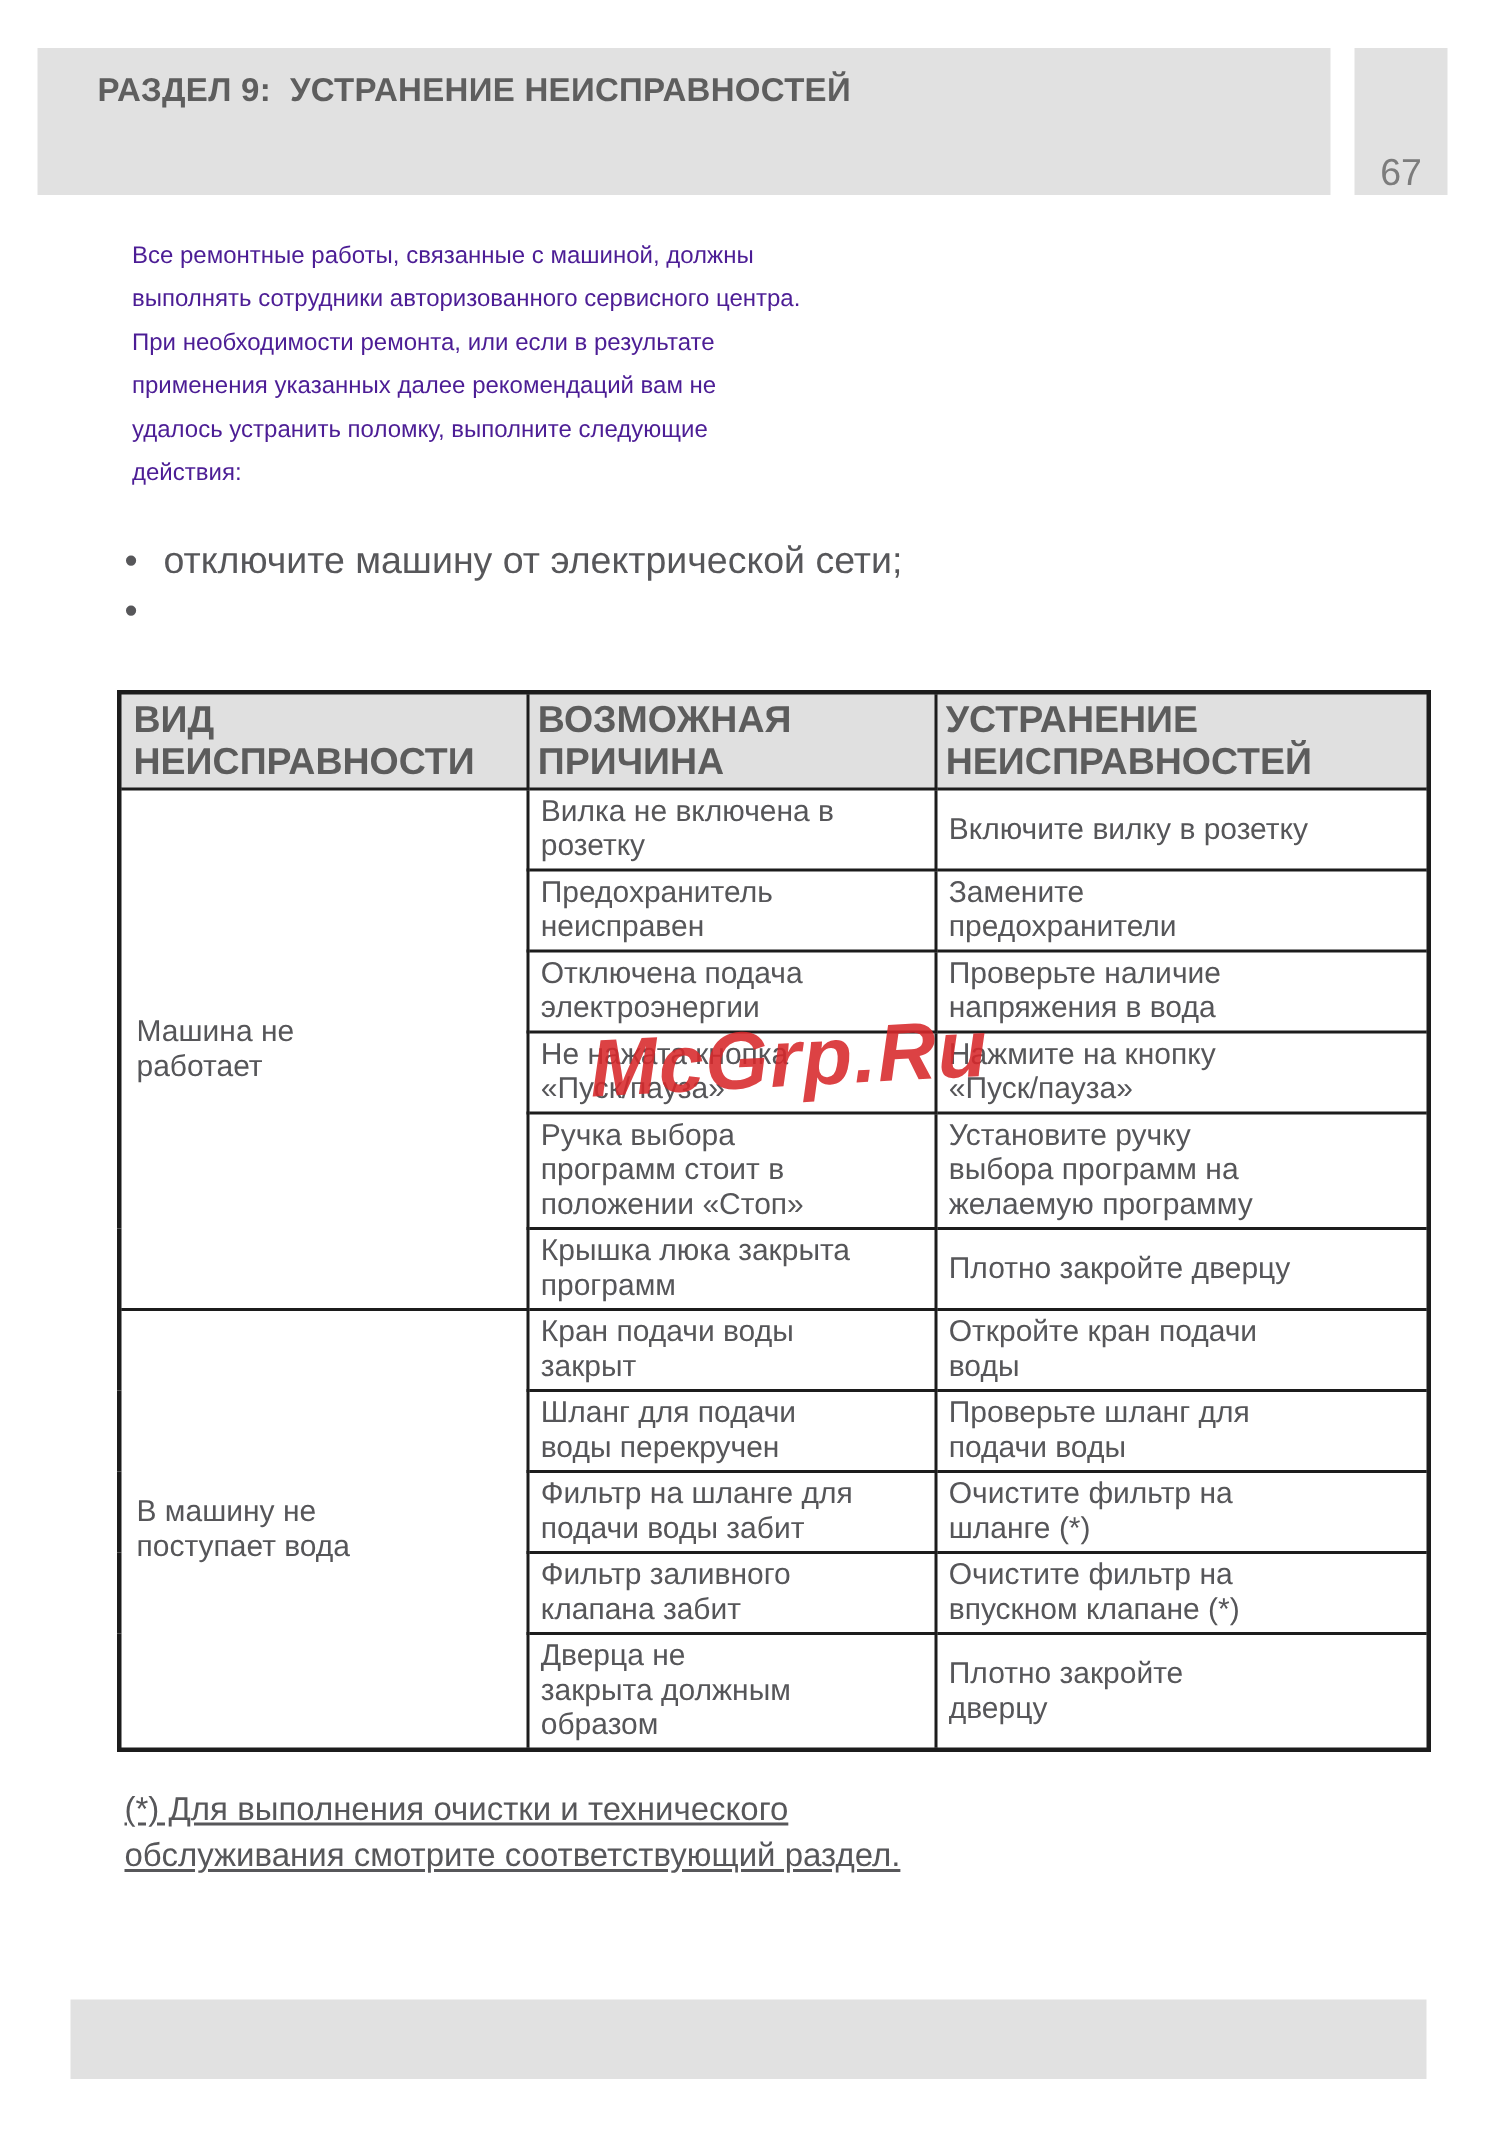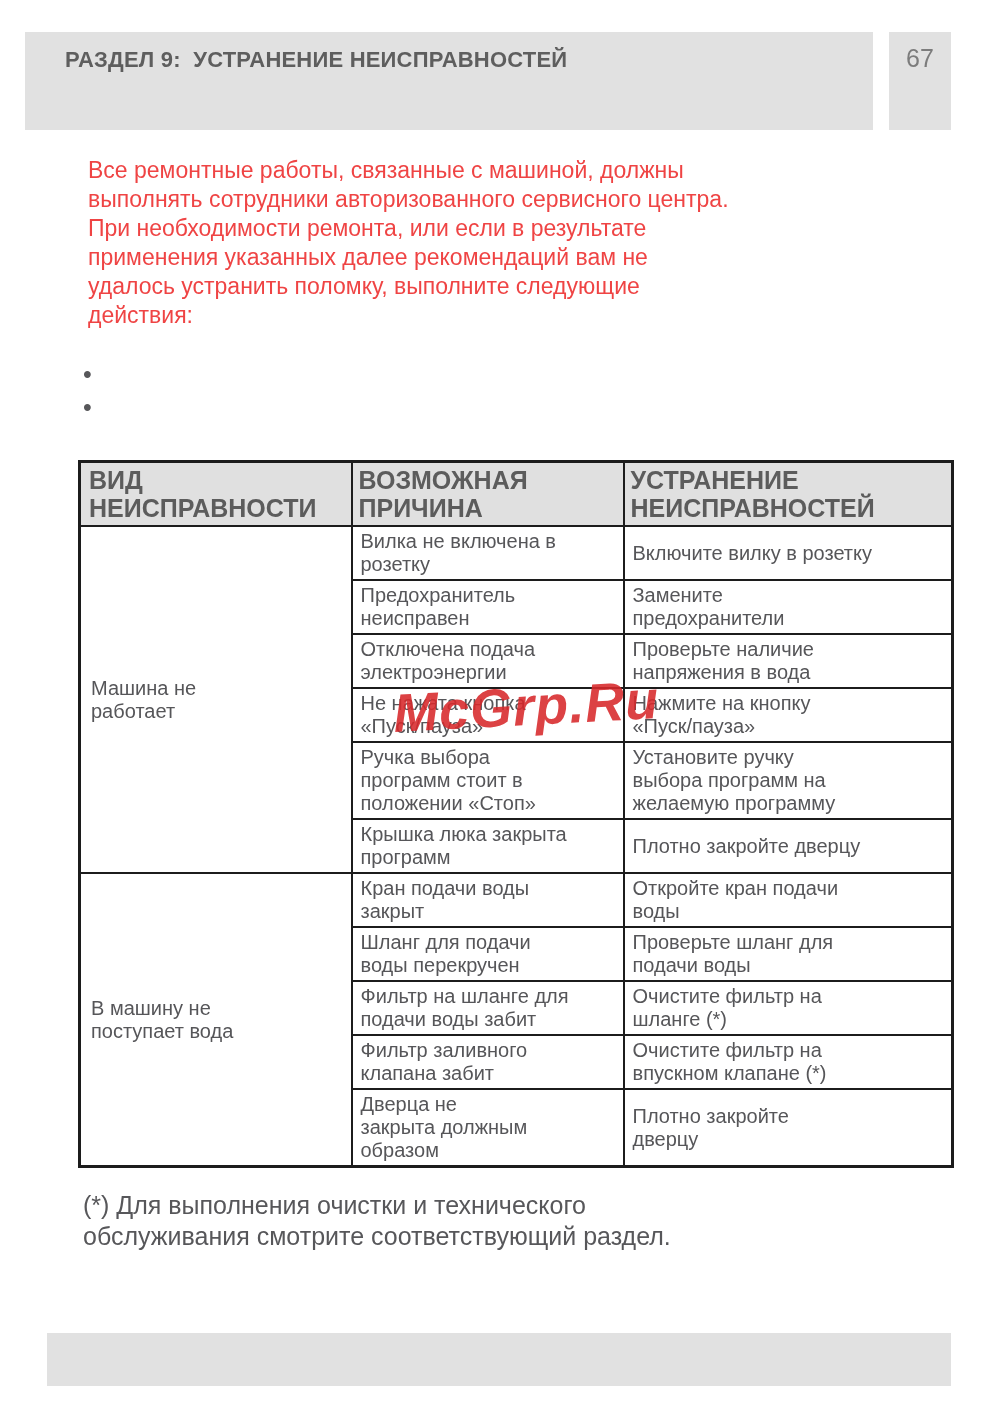--- a/index.html
+++ b/index.html
@@ -2,55 +2,55 @@
 <html><head>
 <meta charset="utf-8">
 <style>
   html, body { margin:0; padding:0; }
   body {
     width:1000px; height:1419px; position:relative;
     background:#ffffff; overflow:hidden;
     font-family:"Liberation Sans", sans-serif; color:#58585a;
   }
   
-  .header-row { display:flex; gap:16px; padding:32px 49px 0 25px; }
+  .header-row { display:flex; gap:16px; padding:32px 35px 0 25px; }
   .header-bar { flex:1; background:#e1e1e1; height:98px; }
   .header-title {
     padding:15px 0 0 40px; font-weight:bold; font-size:22px;
     color:#5e5e5e; white-space:pre; letter-spacing:0.2px;
   }
   .pagenum-box { width:62px; height:98px; background:#e1e1e1;
-    display:flex; align-items:flex-start; justify-content:center; }
+    display:flex; align-items:flex-end; justify-content:center; }
   .pagenum { font-size:25px; color:#7c7c7c; margin-top:12px; }
 
   
-  .intro { margin:26px 50px 0 88px; font-size:23px; line-height:29px;
-    white-space:pre-line; color:#ef4444; }
+  .intro { margin:26px 50px 0 88px; font-size:16px; line-height:29px;
+    white-space:pre-line; color:#4c1d95; }
   .bullets { margin:28px 50px 0 83px; font-size:25px; color:#57575a; }
   .bullet-row { display:flex; gap:12px; line-height:33px; }
   .bullet-glyph { width:14px; }
 
   
   .tbl-wrap { margin:36px 0 0 78px; }
   table.troubleshooting {
     border-collapse:collapse; width:873px; table-layout:fixed;
     border:3px solid #1c1c1c;
   }
   th, td { border:2px solid #1c1c1c; white-space:pre-line; vertical-align:middle; }
   th {
     background:#e0e0e0; font-size:25px; line-height:28px;
     color:#5c5c5c; padding:3px 6px; text-align:left; font-weight:bold;
   }
   th.left { text-align:left; padding-left:8px;margin-top:46px; }
   td { font-size:20px; line-height:23px; color:#565659; padding:3px 8px; background:#fff; }
   td.problem { padding-left:10px; }
 
   
-  .footnote { margin:22px 50px 0 83px; font-size:25px; line-height:31px;
-    white-space:pre-line; color:#57575a; }
+  .footnote { margin:22px 50px 0 83px; font-size:22px; line-height:31px;
+    white-space:pre-line; color:#57575a;text-decoration:underline; }
 
   
   .watermark {
     position:absolute; left:393px; top:675px; z-index:5;
     font-size:54px; font-weight:bold; font-style:italic;
     color:#d8282b; transform:rotate(-3deg); opacity:0.88;
     letter-spacing:1px; pointer-events:none;
   }
 
   
@@ -72,20 +72,21 @@
 <div class="intro">Все ремонтные работы, связанные с машиной, должны
 выполнять сотрудники авторизованного сервисного центра.
 При необходимости ремонта, или если в результате
 применения указанных далее рекомендаций вам не
 удалось устранить поломку, выполните следующие
 действия:</div>
 
 <div class="bullets">
   <div class="bullet-row">
     <span class="bullet-glyph">•</span>
+    <span>отключите машину от электрической сети;</span>
   </div>
   <div class="bullet-row">
     <span class="bullet-glyph">•</span>
   </div>
 </div>
 
 <div class="tbl-wrap">
   <table class="troubleshooting">
     <colgroup>
       <col style="width:272px">

